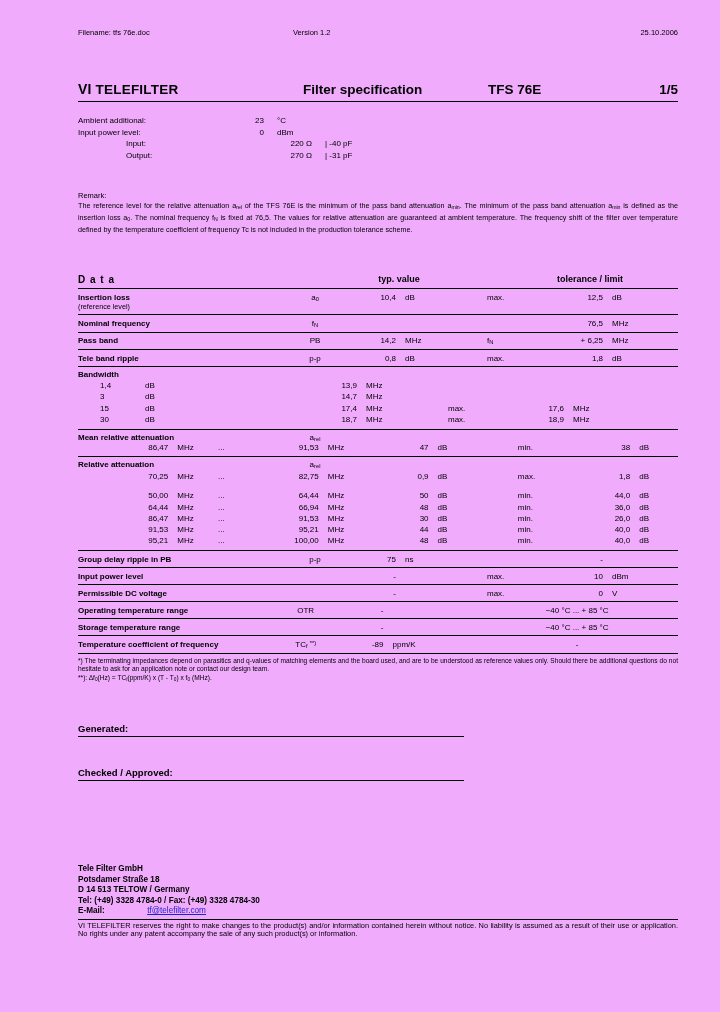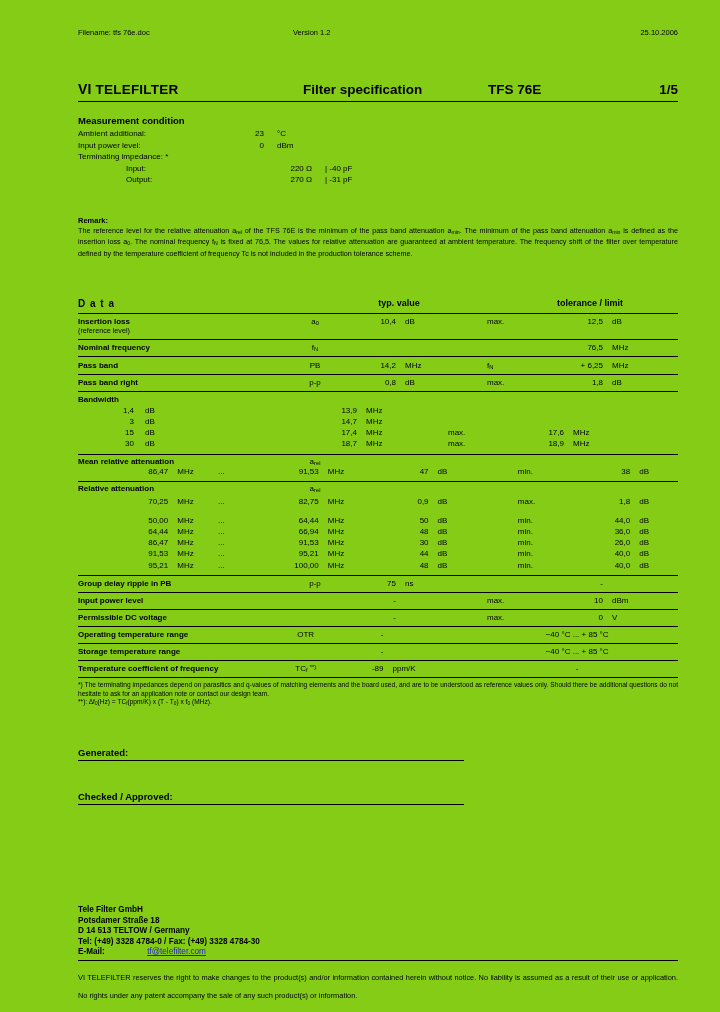--- a/index.html
+++ b/index.html
@@ -7,21 +7,21 @@
     padding: 0;
     background: #c8c8c8;
   }
   body {
     font-family: "Liberation Sans", sans-serif;
   }
   .page {
     position: relative;
     width: 720px;
     height: 1012px;
-    background: #84cc16;
+    background: #f0abfc;
     overflow: hidden;
     box-sizing: border-box;
   }
   .sheet {
     position: absolute;
     left: 78px;
     top: 28px;
     width: 600px;
   }
 
@@ -60,21 +60,21 @@
   .mc-rows { font-size: 8px; margin-top: 2px; }
   .mc-row { display: flex; line-height: 11.5px; }
   .mc-row .lbl { width: 146px; }
   .mc-row .lbl.ind { padding-left: 48px; }
   .mc-row .val { width: 40px; text-align: right; }
   .mc-row .unit { padding-left: 13px; }
   .mc-row .val2 { width: 60px; text-align: left; padding-left: 13px; }
 
   
   .ch { margin-top: 30px; }
-  .remark-lbl { font-size: 7.5px; margin-top: 14px; font-weight: bold; }
+  .remark-lbl { font-size: 7.5px; margin-top: 14px; }
   .remark {
     font-size: 7.2px;
     line-height: 9.6px;
     text-align: justify;
     margin-top: 1px;
   }
   sub { font-size: 72%; vertical-align: -0.25em; }
   sup { font-size: 72%; vertical-align: 0.35em; }
 
   
@@ -100,21 +100,21 @@
   .r-u1    { width: 42px; padding-left: 9px; }
   .r-dots  { width: 48px; }
   .r-f2    { width: 56px; text-align: right; }
   .r-u2    { width: 66px; padding-left: 9px; }
   .r-typ   { width: 38px; text-align: right; }
   .r-tunit { width: 58px; padding-left: 9px; }
   .r-qual  { width: 68px; padding-left: 24px; }
   .r-tol   { width: 48px; text-align: right; }
   .r-tunit2{ width: 40px; padding-left: 9px; }
 
-  .bw-lbl  { width: 34px; text-align: right; padding-left: 22px; }
+  .bw-lbl  { width: 34px; padding-left: 22px; }
   .bw-u    { width: 174px; padding-left: 11px; }
 
   .trange { width: 210px; text-align: center; padding-left: 28px; }
 
   
   .fn-block {
     font-size: 6.6px;
     line-height: 8.6px;
     margin-top: 3px;
     text-align: justify;
@@ -125,29 +125,29 @@
   .sign-line {
     font-weight: bold;
     font-size: 9.5px;
     border-bottom: 1.4px solid #000;
     width: 386px;
     padding-bottom: 2px;
   }
   .sign-gap { height: 30px; }
 
   
-  .footer { position: absolute; left: 78px; top: 905px; width: 600px; }
+  .footer { position: absolute; left: 78px; top: 864px; width: 600px; }
   .addr { font-size: 8.2px; font-weight: bold; line-height: 10.6px; }
   .addr .mail-lbl { font-weight: bold; }
   .mail { color: #2222cc; text-decoration: underline; font-weight: normal; padding-left: 40px; }
   .legal {
     font-size: 7.4px;
-    line-height: 18px;
+    line-height: 8px;
     border-top: 1.4px solid #000;
-    padding-top: 8px;
+    padding-top: 2px;
     margin-top: 2px;
     text-align: justify;
   }
 </style>
 </head>
 <body>
 
 <div class="page">
   <div class="sheet">
 
@@ -159,34 +159,30 @@
 
     <div class="hdr-main">
       <span class="brand"><span class="vi">VI</span> <span>TELEFILTER</span></span>
       <span class="spec">Filter specification</span>
       <span class="part">TFS 76E</span>
       <span class="pg">1/5</span>
     </div>
     <div class="rule-thick"></div>
 
     <div class="mc">
-      <div class="sec-title">Measurement condition</div>
       <div class="mc-rows">
         <div class="mc-row">
           <span class="lbl">Ambient additional:</span>
           <span class="val">23</span>
           <span class="unit">°C</span>
         </div>
         <div class="mc-row">
           <span class="lbl">Input power level:</span>
           <span class="val">0</span>
           <span class="unit">dBm</span>
-        </div>
-        <div class="mc-row">
-          <span class="lbl">Terminating impedance: *</span>
         </div>
         <div class="mc-row">
           <span class="lbl ind">Input:</span>
           <span class="val">220 Ω</span>
           <span class="val2">| -40 pF</span>
         </div>
         <div class="mc-row">
           <span class="lbl ind">Output:</span>
           <span class="val">270 Ω</span>
           <span class="val2">| -31 pF</span>
@@ -240,21 +236,21 @@
         <span class="c-sym">PB</span>
         <span class="c-typ">14,2</span>
         <span class="c-tunit">MHz</span>
         <span class="c-qual">f<sub>N</sub></span>
         <span class="c-tol">+ 6,25</span>
         <span class="c-tunit2">MHz</span>
       </div>
       <div class="hr"></div>
 
       <div class="trow pad">
-        <span class="c-name bold">Pass band right</span>
+        <span class="c-name bold">Tele band ripple</span>
         <span class="c-sym">p-p</span>
         <span class="c-typ">0,8</span>
         <span class="c-tunit">dB</span>
         <span class="c-qual">max.</span>
         <span class="c-tol">1,8</span>
         <span class="c-tunit2">dB</span>
       </div>
       <div class="hr"></div>
 
       <div class="trow" style="padding:3px 0 1px;">

